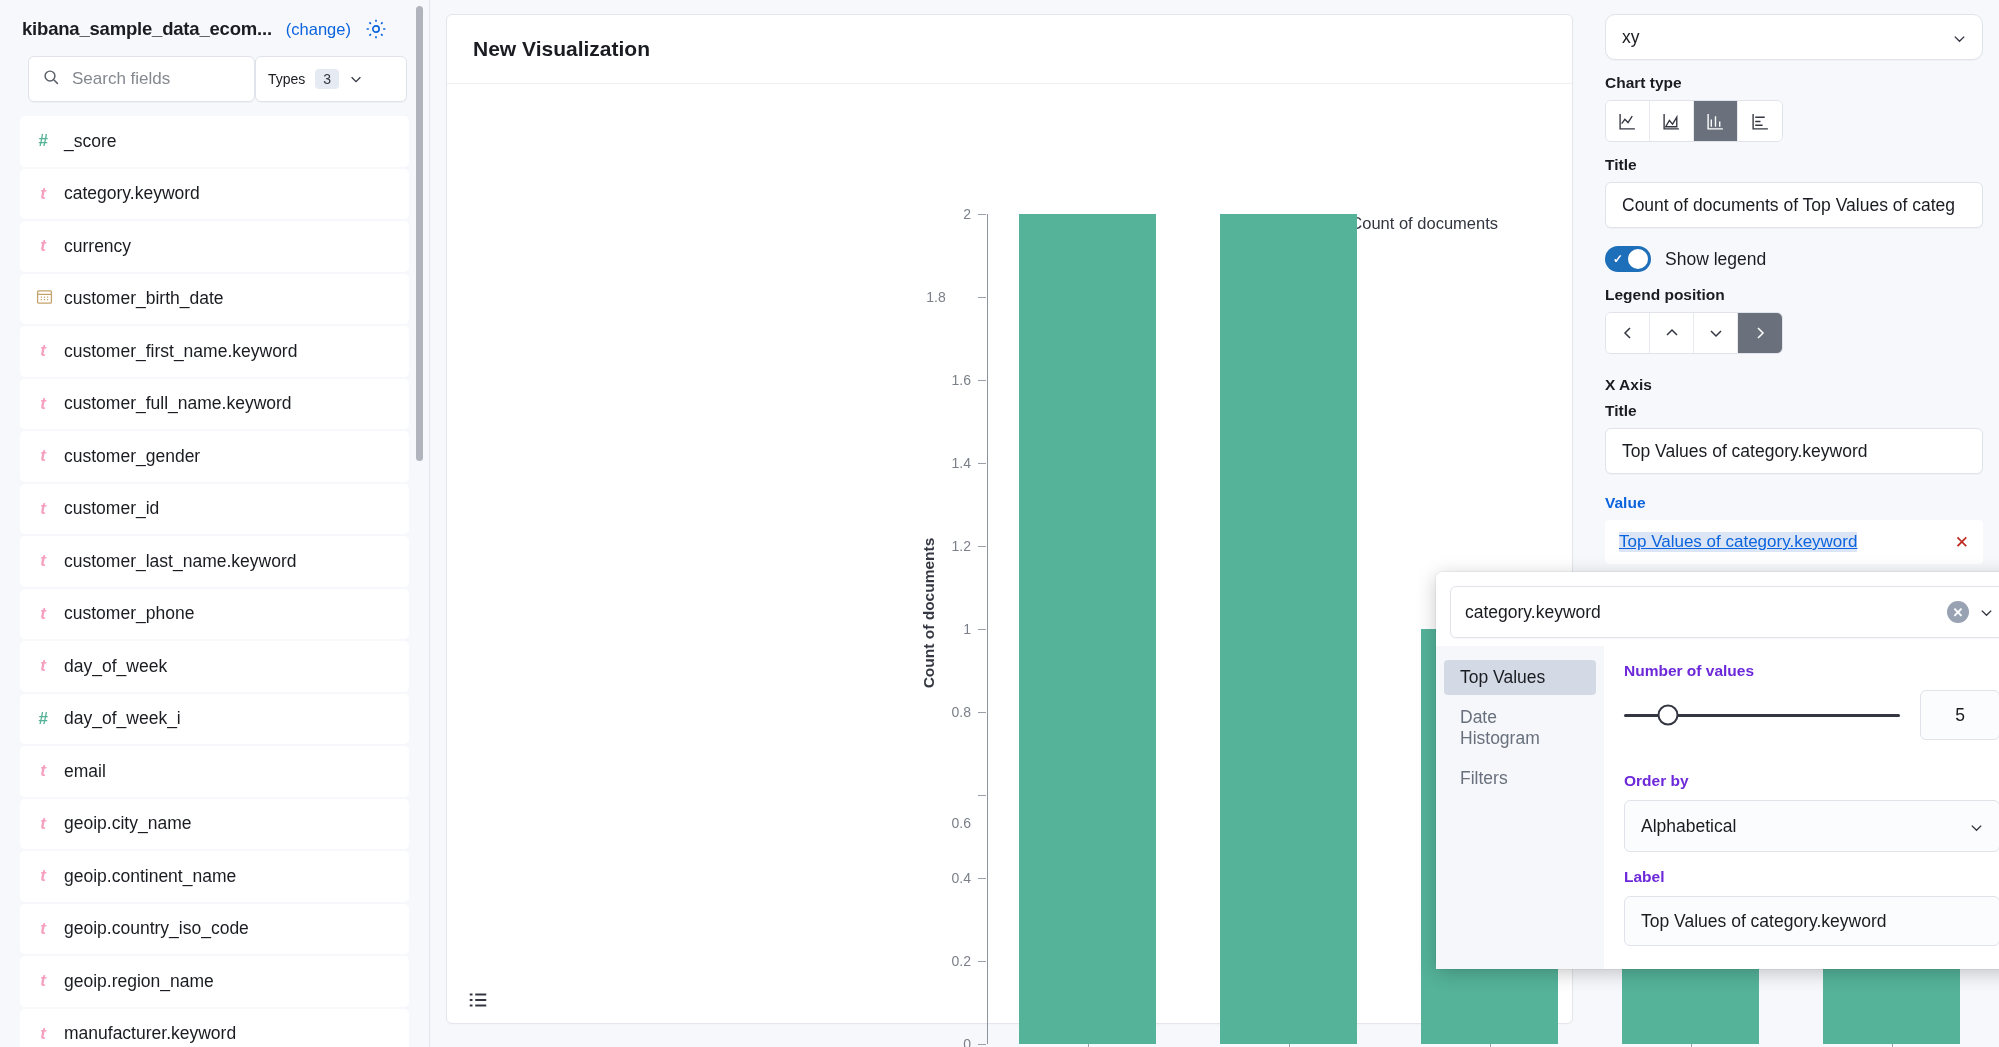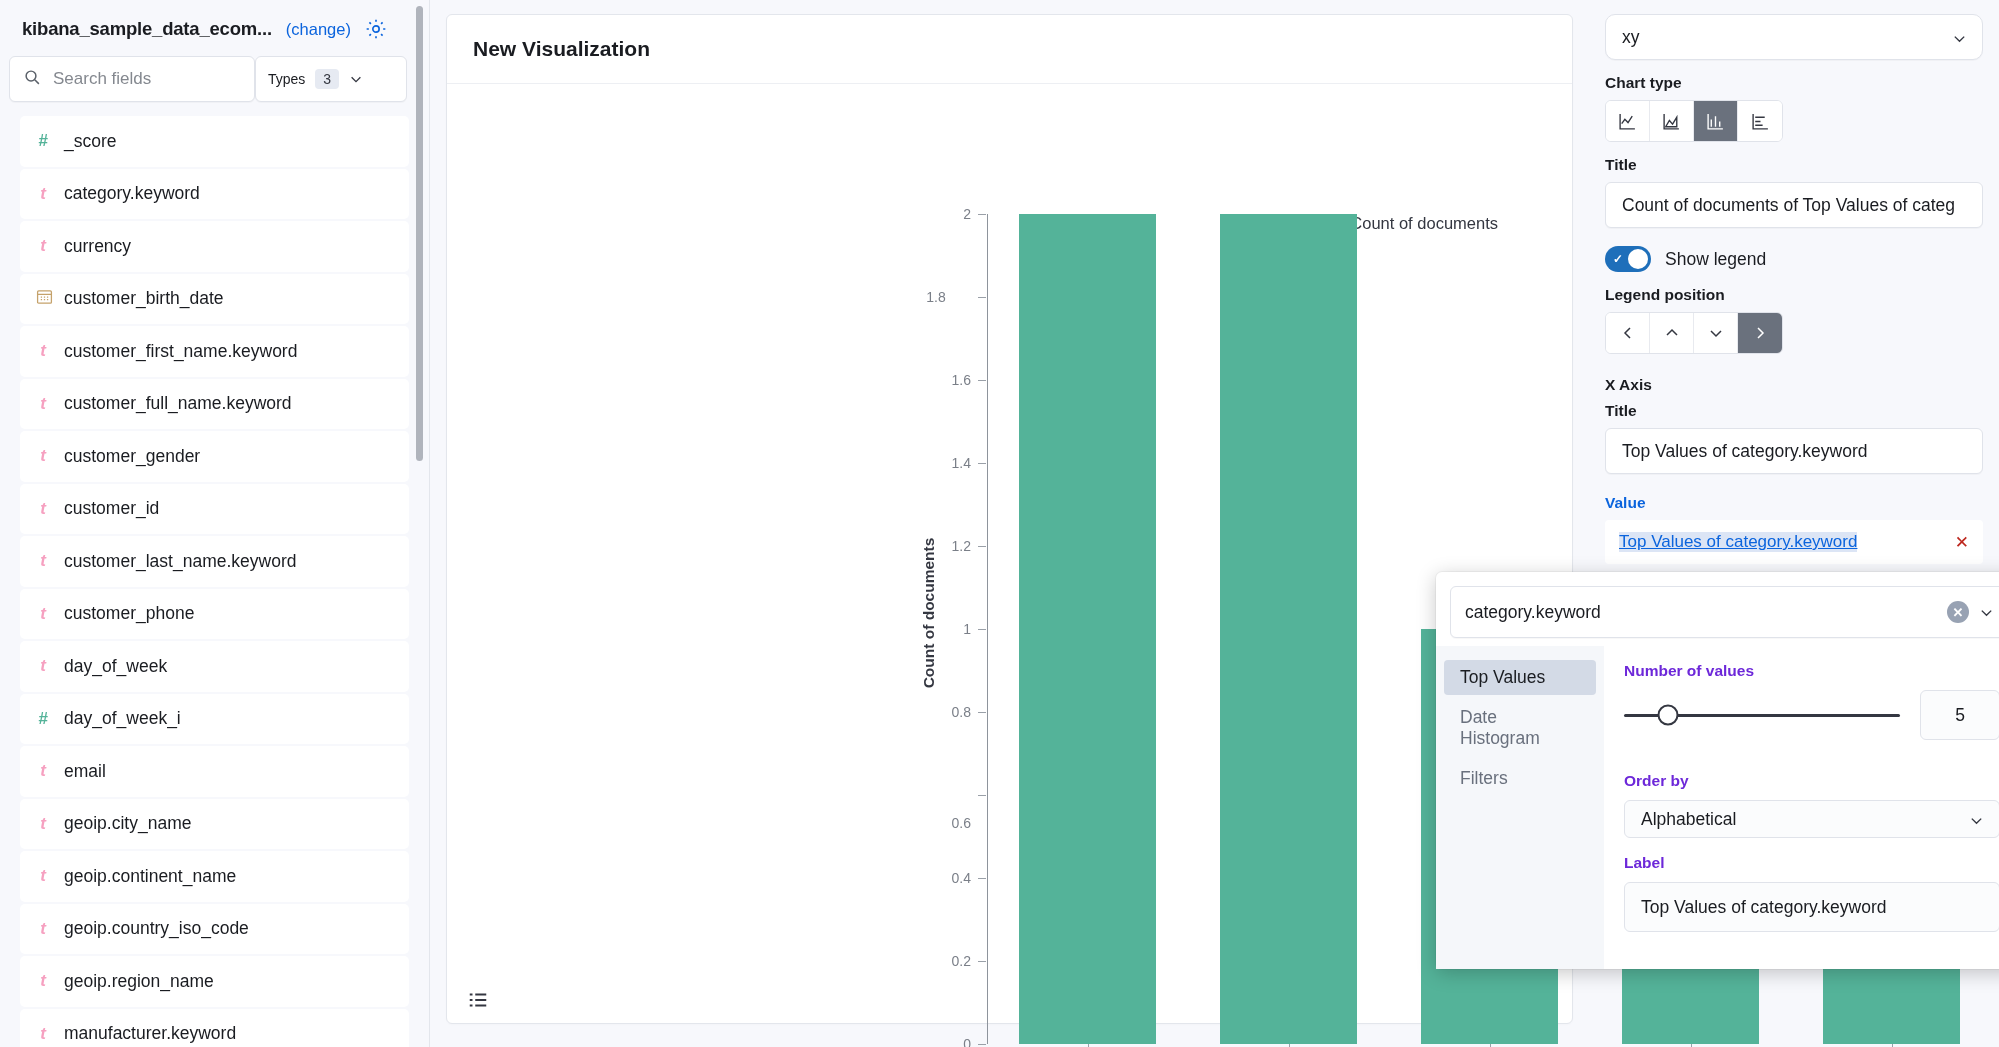--- a/index.html
+++ b/index.html
@@ -25,21 +25,21 @@
     padding: 18px 18px 10px 22px;
   }
   .ds-title {
     font-size: 18.5px; font-weight: bold; letter-spacing: -0.2px;
     color: #1a1c21; white-space: nowrap;
   }
   .ds-change { font-size: 16.5px; color: #0b64dd; cursor: pointer; }
   .gear {
     width: 22px; height: 22px; cursor: pointer; flex-shrink: 0;
   }
-  .search-row { display: flex; gap: 0; padding: 6px 22px 14px 9px; }
+  .search-row { display: flex; gap: 0; padding: 6px 22px 14px 28px; }
   .search-box {
     flex: 1; height: 46px; background: #fff;
     border: 1px solid #E0E3EA; border-radius: 6px;
     display: flex; align-items: center; gap: 12px; padding: 0 14px;
     box-shadow: 0 1px 1px rgba(0,0,0,0.03);
   }
   .search-placeholder { font-size: 17px; color: #84888f; }
   .types-box {
     width: 152px; height: 46px; background: #fff;
     border: 1px solid #E0E3EA; border-radius: 6px;
@@ -164,21 +164,21 @@
     position: absolute; left: 16%; top: 50%; transform: translate(-50%, -50%);
     width: 21px; height: 21px; border-radius: 50%; background: #fff;
     border: 2px solid #343741;
   }
   .num-box {
     width: 80px; height: 50px; border: 1px solid #E0E3EA; border-radius: 6px;
     background: #FBFCFD; display: flex; align-items: center; justify-content: center;
     font-size: 17.5px; color: #1a1c21;
   }
   .po-select {
-    height: 38px; border: 1px solid #E0E3EA; border-radius: 6px; background: #FBFCFD;
+    height: 52px; border: 1px solid #E0E3EA; border-radius: 6px; background: #FBFCFD;
     display: flex; align-items: center; padding: 0 16px; font-size: 17.5px;
     color: #1a1c21; justify-content: space-between; cursor: pointer;
   }
   .po-input {
     height: 50px; border: 1px solid #E0E3EA; border-radius: 6px; background: #FBFCFD;
     display: flex; align-items: center; padding: 0 16px; font-size: 17.5px;
     color: #1a1c21;
   }
 
   

